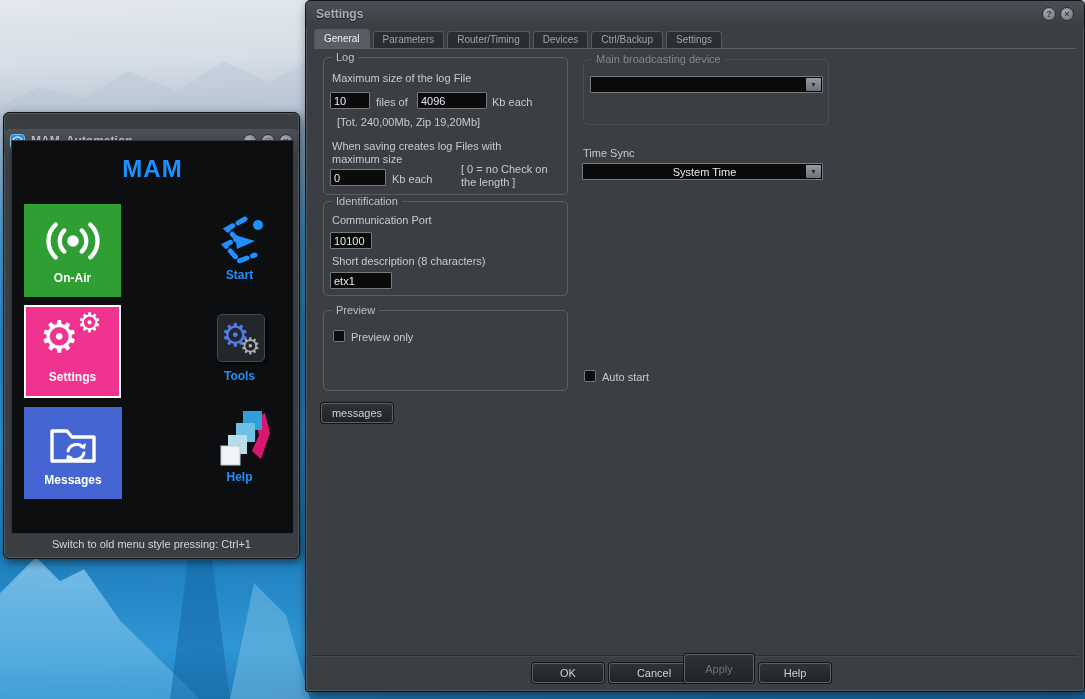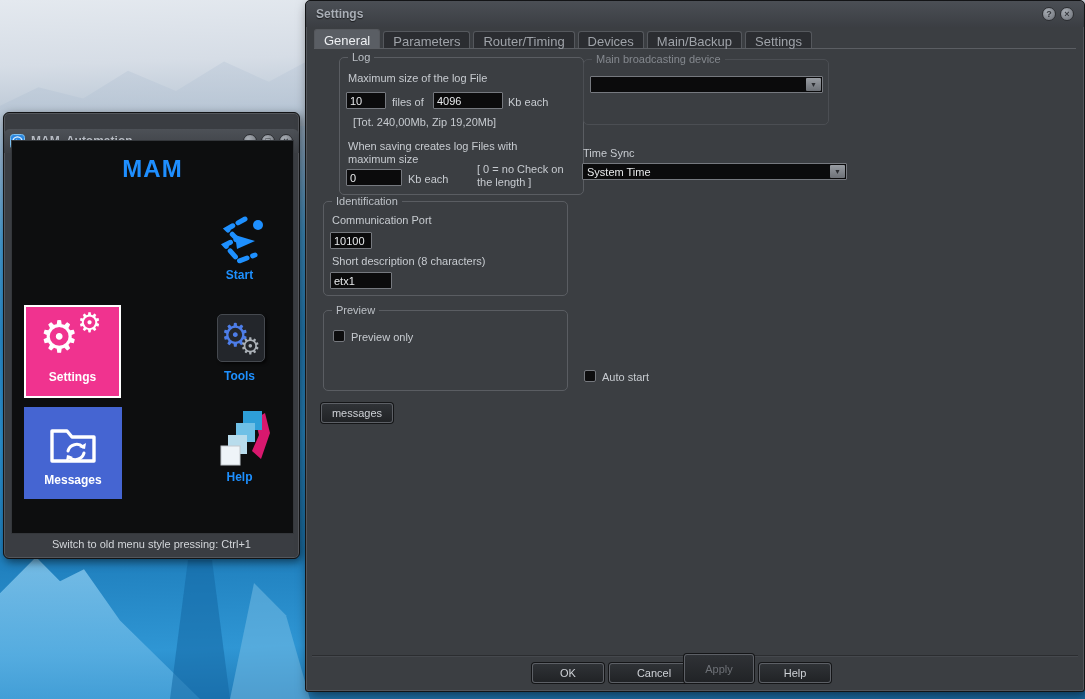--- a/index.html
+++ b/index.html
@@ -51,21 +51,21 @@
 
   
   .sw{position:absolute;left:305px;top:0;width:780px;height:692px;
     background:#3b3e42;border:1px solid #131416;border-radius:5px 5px 3px 3px;
     box-shadow:0 0 0 1px #53565b inset,3px 4px 12px rgba(0,0,0,.55);z-index:3;}
   .sw-titlebar{position:absolute;left:0;top:0;right:0;height:26px;display:flex;align-items:center;
     padding:0 10px;background:linear-gradient(#4b4f55,#3b3e43);border-radius:5px 5px 0 0;}
   .sw-title{color:#a9aeb6;font-size:12px;font-weight:bold;flex:1;text-shadow:0 1px 1px rgba(0,0,0,.6);}
   .sw-tabs{position:absolute;left:8px;top:29px;right:8px;height:19px;
     border-bottom:1px solid #5b5e63;display:flex;align-items:flex-end;}
-  .tab{font-size:13px;color:#9fa3a9;background:#2b2d31;border:1px solid #55585d;border-bottom:none;
+  .tab{font-size:10px;color:#9fa3a9;background:#2b2d31;border:1px solid #55585d;border-bottom:none;
     border-radius:3px 3px 0 0;padding:2px 9px 2px 9px;margin-right:3px;cursor:pointer;height:17px;}
   .tab.active{background:#5a5e64;color:#eef0f3;height:19px;padding-top:3px;font-weight:normal;}
   .sw-content{position:absolute;left:0;top:48px;right:0;bottom:36px;}
   .group{position:absolute;border:1px solid #5a5d62;border-radius:5px;}
   .group-label{position:absolute;top:-7px;left:8px;background:#3b3e42;padding:0 4px;
     font-size:11px;color:#bcc0c6;}
   .group.disabled{border-color:#4b4e53;}
   .group.disabled .group-label{color:#84888e;}
   .lbl{position:absolute;font-size:11px;color:#c7cbd0;white-space:nowrap;}
   .lbl.dim{color:#8f9399;}
@@ -111,20 +111,32 @@
       </span>
       <span class="mam-title">MAM, Automation</span>
       <span class="tb-circle">–</span>
       <span class="tb-circle">□</span>
       <span class="tb-circle">×</span>
     </div>
 
     <div class="mam-panel">
       <div class="mam-logo">MAM</div>
 
+      <div class="tile tile-onair">
+        <span style="margin-top:12px;">
+          <svg width="58" height="50" viewBox="0 0 60 52">
+            <circle cx="30" cy="26" r="6" fill="#fff"></circle>
+            <path d="M21 15 A15 15 0 0 0 21 37" stroke="#fff" stroke-width="4.5" fill="none" stroke-linecap="round"></path>
+            <path d="M12 9 A23 23 0 0 0 12 43" stroke="#fff" stroke-width="4.5" fill="none" stroke-linecap="round"></path>
+            <path d="M39 15 A15 15 0 0 1 39 37" stroke="#fff" stroke-width="4.5" fill="none" stroke-linecap="round"></path>
+            <path d="M48 9 A23 23 0 0 1 48 43" stroke="#fff" stroke-width="4.5" fill="none" stroke-linecap="round"></path>
+          </svg>
+        </span>
+        <span class="tile-label">On-Air</span>
+      </div>
 
       <div class="tile tile-settings">
         <span style="position:relative;width:70px;height:52px;margin-top:6px;">
           <span class="gear" style="left:2px;top:2px;font-size:44px;color:#fff;">⚙</span>
           <span class="gear" style="left:40px;top:-4px;font-size:27px;color:#fff;">⚙</span>
         </span>
         <span class="tile-label">Settings</span>
       </div>
 
       <div class="tile tile-messages">
@@ -177,27 +189,27 @@
       <span class="sw-title">Settings</span>
       <span class="tb-circle">?</span>
       <span class="tb-circle">×</span>
     </div>
 
     <div class="sw-tabs">
       <span class="tab active">General</span>
       <span class="tab">Parameters</span>
       <span class="tab">Router/Timing</span>
       <span class="tab">Devices</span>
-      <span class="tab">Main/Backup</span>
+      <span class="tab">Ctrl/Backup</span>
       <span class="tab">Settings</span>
     </div>
 
     <div class="sw-content">
 
-      <div class="group" style="left:17px;top:8px;width:245px;height:138px;margin-left:16px;">
+      <div class="group" style="left:17px;top:8px;width:245px;height:138px;">
         <span class="group-label">Log</span>
         <span class="lbl" style="left:8px;top:14px;">Maximum size of the log File</span>
         <input class="tinput" style="left: 6px; top: 34px; width: 40px;" value="10">
         <span class="lbl" style="left:52px;top:38px;">files of</span>
         <input class="tinput" style="left: 93px; top: 34px; width: 70px;" value="4096">
         <span class="lbl" style="left:168px;top:38px;">Kb each</span>
         <span class="lbl" style="left:6px;top:58px;padding-left:7px;">[Tot. 240,00Mb, Zip 19,20Mb]</span>
         <span class="lbl" style="left:8px;top:82px;">When saving creates log Files with</span>
         <span class="lbl" style="left:8px;top:95px;">maximum size</span>
         <input class="tinput" style="left: 6px; top: 111px; width: 56px;" value="0">
@@ -224,21 +236,21 @@
 
       <div class="group disabled" style="left:277px;top:10px;width:246px;height:66px;">
         <span class="group-label">Main broadcasting device</span>
         <div class="combo" style="left:6px;top:16px;width:233px;">
           <span></span>
           <span class="arrow-btn">▼</span>
         </div>
       </div>
 
       <span class="lbl" style="left:277px;top:98px;">Time Sync</span>
-      <div class="combo" style="left:276px;top:114px;width:265px;">
+      <div class="combo" style="left:276px;top:114px;width:241px;justify-content:center;">
         <span>System Time</span>
         <span class="arrow-btn">▼</span>
       </div>
 
 
       <span class="checkbox" style="left:278px;top:321px;"></span>
       <span class="lbl" style="left:296px;top:322px;">Auto start</span>
     </div>
 
     <div class="sw-footer-line"></div>

